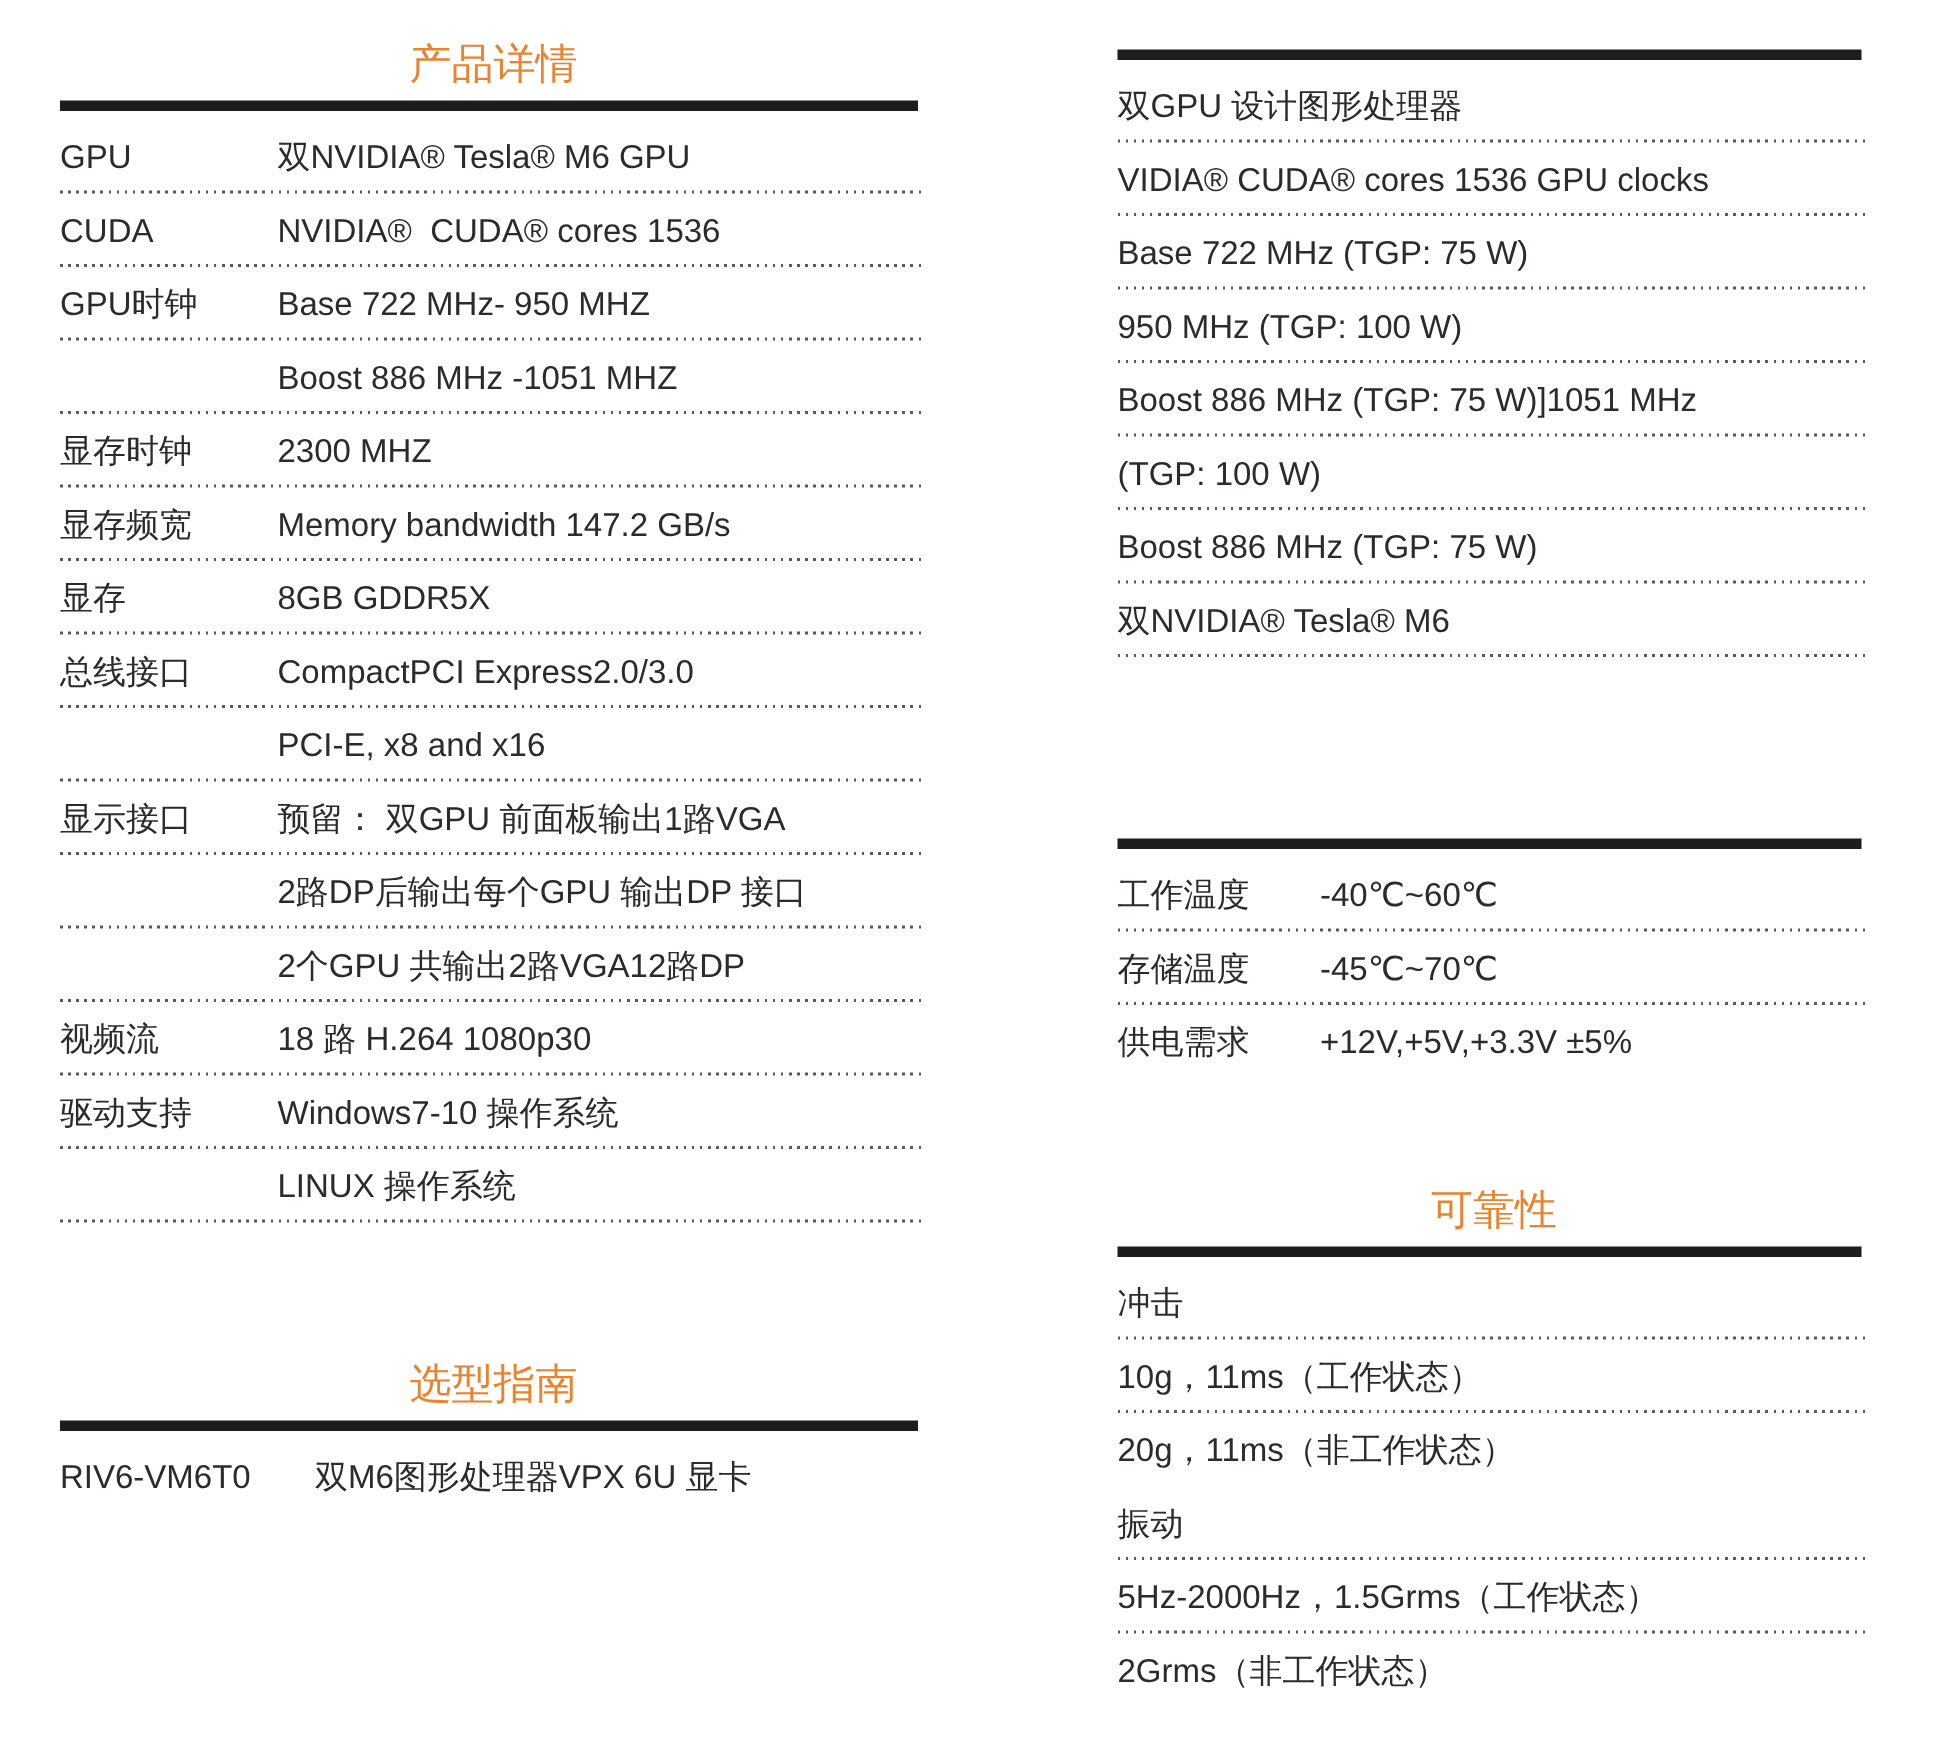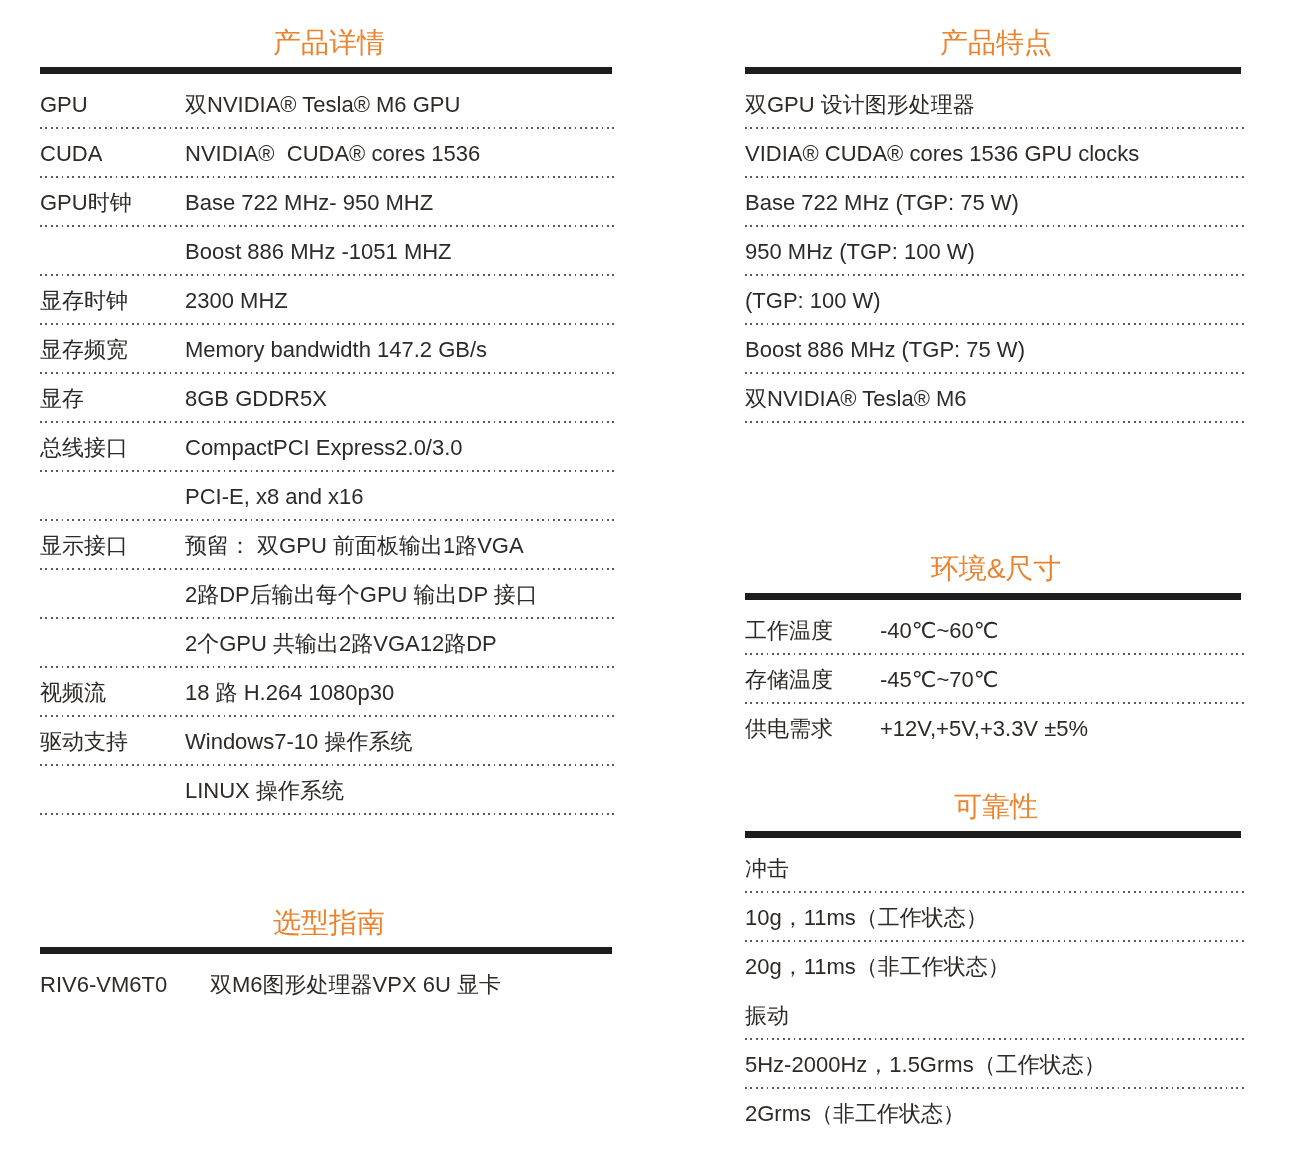--- a/index.html
+++ b/index.html
@@ -135,49 +135,50 @@
     <div class="rule"></div>
     <div class="table">
       <div class="row">
           <span class="lbl">RIV6-VM6T0</span>
           <span class="val">双M6图形处理器VPX 6U 显卡</span>
         </div>
     </div>
   </div>
 
   <div class="section col-right" id="sec-features">
-    <h2 class="sec-title">产品特点</h2>
     <div class="rule"></div>
     <div class="table">
       <div class="row dot">
           <span class="val">双GPU 设计图形处理器</span>
         </div>
       <div class="row dot">
           <span class="val">VIDIA® CUDA® cores 1536 GPU clocks</span>
         </div>
       <div class="row dot">
           <span class="val">Base 722 MHz (TGP: 75 W)</span>
         </div>
       <div class="row dot">
           <span class="val">950 MHz (TGP: 100 W)</span>
         </div>
       <div class="row dot">
+          <span class="val">Boost 886 MHz (TGP: 75 W)]1051 MHz</span>
+        </div>
+      <div class="row dot">
           <span class="val">(TGP: 100 W)</span>
         </div>
       <div class="row dot">
           <span class="val">Boost 886 MHz (TGP: 75 W)</span>
         </div>
       <div class="row dot">
           <span class="val">双NVIDIA® Tesla® M6</span>
         </div>
     </div>
   </div>
 
   <div class="section col-right" id="sec-env">
-    <h2 class="sec-title">环境&amp;尺寸</h2>
     <div class="rule"></div>
     <div class="table">
       <div class="row dot">
           <span class="lbl">工作温度</span>
           <span class="val">-40℃~60℃</span>
         </div>
       <div class="row dot">
           <span class="lbl">存储温度</span>
           <span class="val">-45℃~70℃</span>
         </div>

